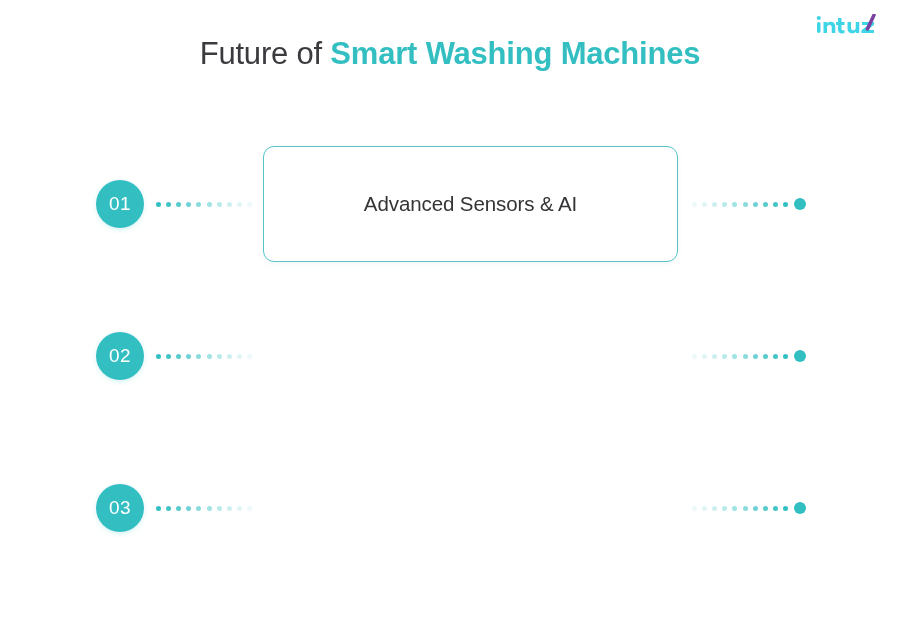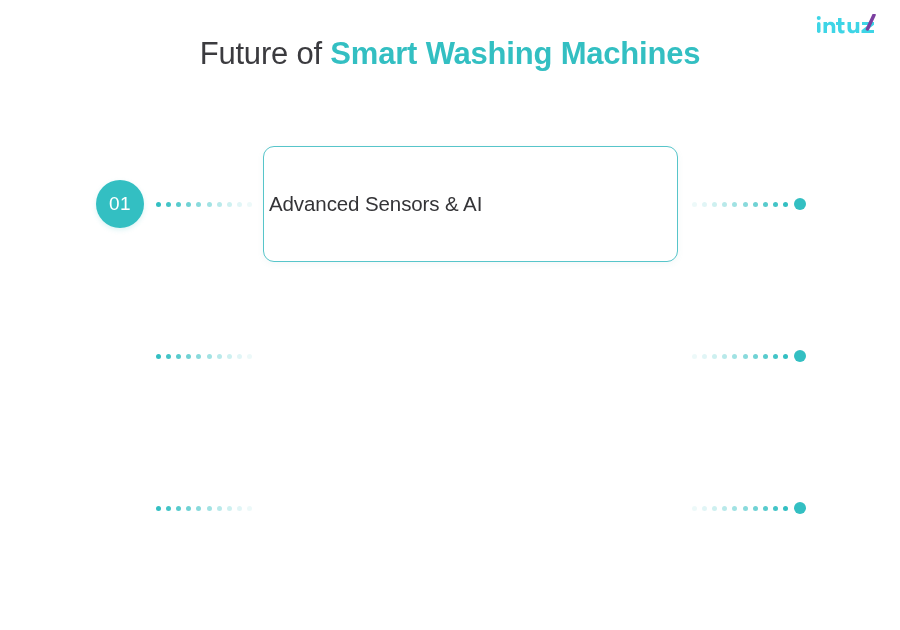--- a/index.html
+++ b/index.html
@@ -145,21 +145,21 @@
     left: 263px;
     top: 0;
     width: 415px;
     height: 116px;
     border: 1.4px solid #57c5ca;
     border-radius: 11px;
     background: #ffffff;
     box-shadow: 0 2px 6px rgba(90,150,160,0.07);
     display: flex;
     align-items: center;
-    justify-content: flex-start;
+    justify-content: center;
     padding: 6px 5px;
   }
   .card-text {
     color: #343437;
     font-size: 20.5px;
     line-height: 36px;
     font-weight: 400;
     text-align: center;
     letter-spacing: -0.1px;
     white-space: pre-line;
@@ -220,20 +220,21 @@
         <i></i>
         <i></i>
         <i></i>
         <i></i>
         <i></i>
     </div>
     <div class="end-dot"></div>
   </div>
 
   <div class="row">
+    <div class="badge">02</div>
     <div class="dots dots-left">
       <i></i>
         <i></i>
         <i></i>
         <i></i>
         <i></i>
         <i></i>
         <i></i>
         <i></i>
         <i></i>
@@ -248,20 +249,21 @@
         <i></i>
         <i></i>
         <i></i>
         <i></i>
         <i></i>
     </div>
     <div class="end-dot"></div>
   </div>
 
   <div class="row">
+    <div class="badge">03</div>
     <div class="dots dots-left">
       <i></i>
         <i></i>
         <i></i>
         <i></i>
         <i></i>
         <i></i>
         <i></i>
         <i></i>
         <i></i>

